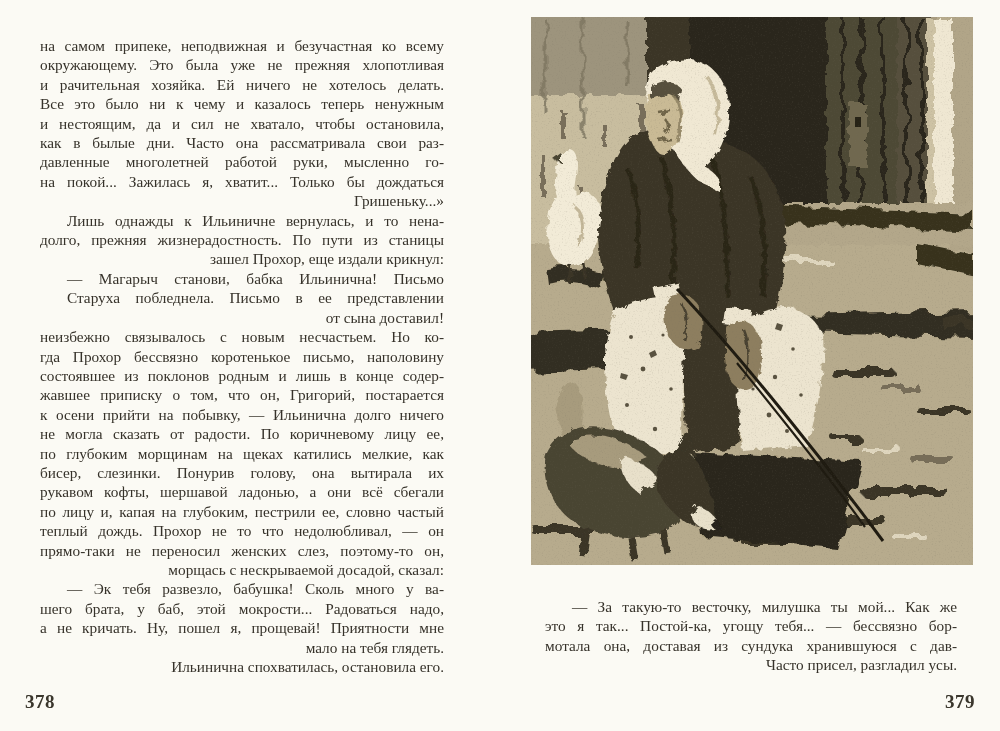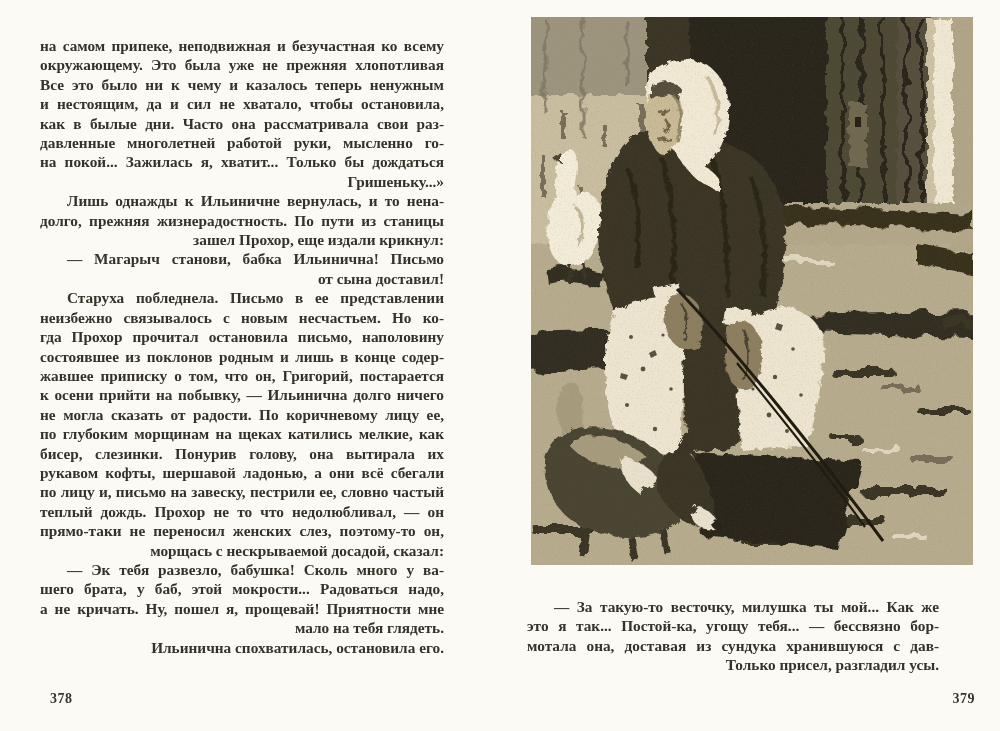--- a/index.html
+++ b/index.html
@@ -5,61 +5,62 @@
   html,body{margin:0;padding:0;}
   body{
     width:1000px;height:731px;position:relative;overflow:hidden;
     background:#fbfaf4;color:#36322a;
     font-family:"Liberation Serif","DejaVu Serif",serif;
     -webkit-font-smoothing:antialiased;
   }
   .page{position:absolute;top:0;height:731px;}
   #left-page{left:0;width:500px;}
   #right-page{left:500px;width:500px;}
-  .textblock{position:absolute;font-size:15.3px;line-height:19.4px;font-weight:bold;}
+  .textblock{position:absolute;font-size:15.3px;line-height:19.4px;}
   #left-text{left:40px;top:36px;width:404px;}
-  #right-text{left:27px;top:597px;width:412px;}
+  #right-text{left:45px;top:597px;width:412px;}
   .line{white-space:normal;text-align:right;}
   .line.just{text-align:justify;text-align-last:justify;-moz-text-align-last:justify;}
   .line.ind{text-indent:27px;}
-  .pagenum{position:absolute;top:691px;font-size:14px;font-weight:bold;color:#3a362c;letter-spacing:.5px;margin-left:25px;}
+  .pagenum{position:absolute;top:691px;font-size:19px;font-weight:bold;color:#3a362c;letter-spacing:.5px;}
   #num-left{left:25px;}
   #num-right{right:25px;text-align:right;}
   .illu{position:absolute;left:31px;top:17px;width:442px;height:548px;}
   .illu svg{display:block;}
 </style>
 </head>
 <body>
 
 <div class="page" id="left-page">
   <div class="textblock" id="left-text">
       <div class="line just">на самом припеке, неподвижная и безучастная ко всему</div>
       <div class="line just">окружающему. Это была уже не прежняя хлопотливая</div>
+      <div class="line just">и рачительная хозяйка. Ей ничего не хотелось делать.</div>
       <div class="line just">Все это было ни к чему и казалось теперь ненужным</div>
       <div class="line just">и нестоящим, да и сил не хватало, чтобы остановила,</div>
       <div class="line just">как в былые дни. Часто она рассматривала свои раз-</div>
       <div class="line just">давленные многолетней работой руки, мысленно го-</div>
       <div class="line just">на покой... Зажилась я, хватит... Только бы дождаться</div>
       <div class="line">Гришеньку...»</div>
       <div class="line just ind">Лишь однажды к Ильиничне вернулась, и то нена-</div>
       <div class="line just">долго, прежняя жизнерадостность. По пути из станицы</div>
       <div class="line">зашел Прохор, еще издали крикнул:</div>
       <div class="line just ind">— Магарыч станови, бабка Ильинична! Письмо</div>
+      <div class="line just ind">Старуха побледнела. Письмо в ее представлении</div>
       <div class="line">от сына доставил!</div>
-      <div class="line just ind">Старуха побледнела. Письмо в ее представлении</div>
       <div class="line just">неизбежно связывалось с новым несчастьем. Но ко-</div>
-      <div class="line just">гда Прохор прочитал остановила письмо, наполовину</div>
+      <div class="line just">гда Прохор бессвязно коротенькое письмо, наполовину</div>
       <div class="line just">состоявшее из поклонов родным и лишь в конце содер-</div>
       <div class="line just">жавшее приписку о том, что он, Григорий, постарается</div>
       <div class="line just">к осени прийти на побывку, — Ильинична долго ничего</div>
       <div class="line just">не могла сказать от радости. По коричневому лицу ее,</div>
       <div class="line just">по глубоким морщинам на щеках катились мелкие, как</div>
       <div class="line just">бисер, слезинки. Понурив голову, она вытирала их</div>
       <div class="line just">рукавом кофты, шершавой ладонью, а они всё сбегали</div>
-      <div class="line just">по лицу и, письмо на завеску, пестрили ее, словно частый</div>
+      <div class="line just">по лицу и, капая на глубоким, пестрили ее, словно частый</div>
       <div class="line just">теплый дождь. Прохор не то что недолюбливал, — он</div>
       <div class="line just">прямо-таки не переносил женских слез, поэтому-то он,</div>
       <div class="line">морщась с нескрываемой досадой, сказал:</div>
       <div class="line just ind">— Эк тебя развезло, бабушка! Сколь много у ва-</div>
       <div class="line just">шего брата, у баб, этой мокрости... Радоваться надо,</div>
       <div class="line just">а не кричать. Ну, пошел я, прощевай! Приятности мне</div>
       <div class="line">мало на тебя глядеть.</div>
       <div class="line ind">Ильинична спохватилась, остановила его.</div>
     </div>
   <div class="pagenum" id="num-left">378</div>
@@ -237,16 +238,16 @@
         </g>
       </g>
 
       <rect width="442" height="548" filter="url(#grainF)" opacity="0.35"></rect>
     </svg>
   </div>
   <div class="textblock" id="right-text">
       <div class="line just ind">— За такую-то весточку, милушка ты мой... Как же</div>
       <div class="line just">это я так... Постой-ка, угощу тебя... — бессвязно бор-</div>
       <div class="line just">мотала она, доставая из сундука хранившуюся с дав-</div>
-      <div class="line ind">Только присел, разгладил усы.</div>
+      <div class="line ind">Часто присел, разгладил усы.</div>
     </div>
   <div class="pagenum" id="num-right">379</div>
 </div>
 
 </body></html>

